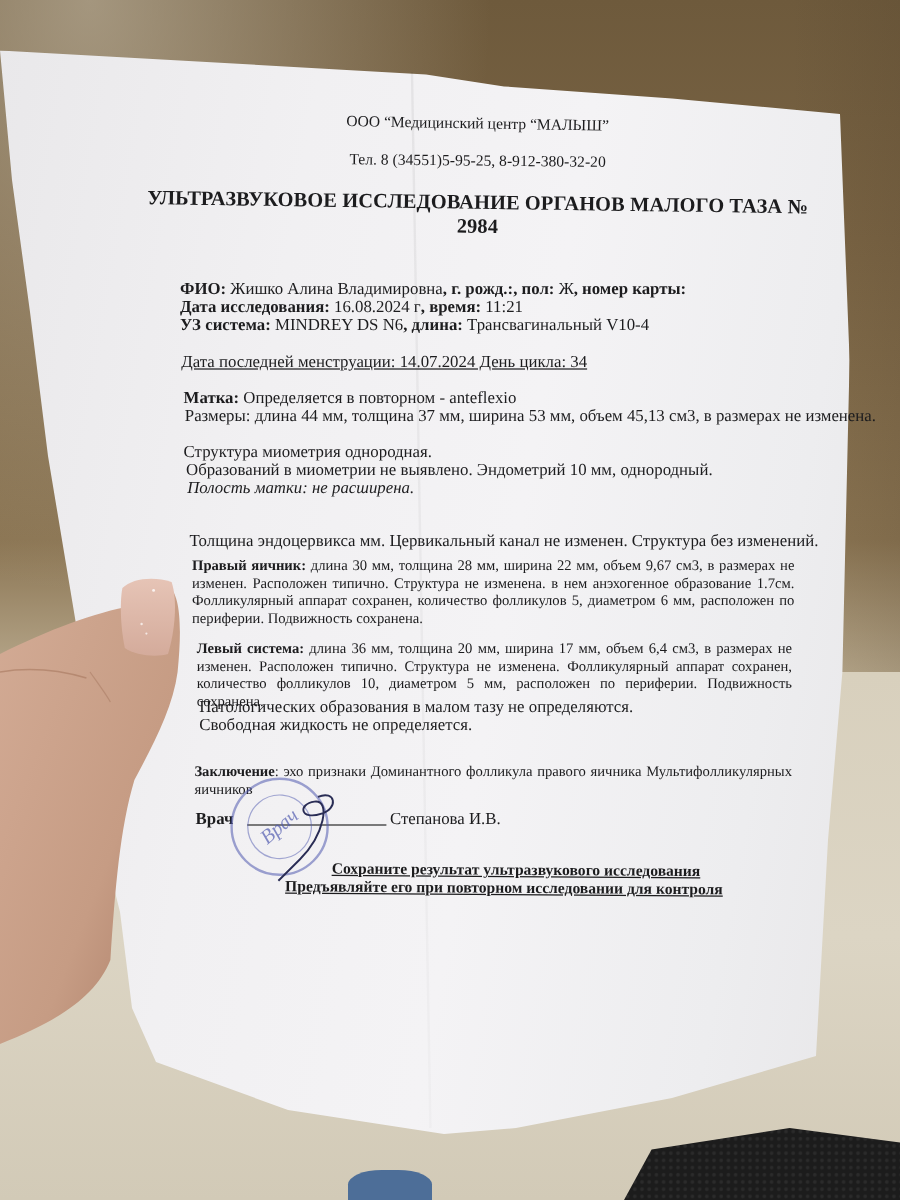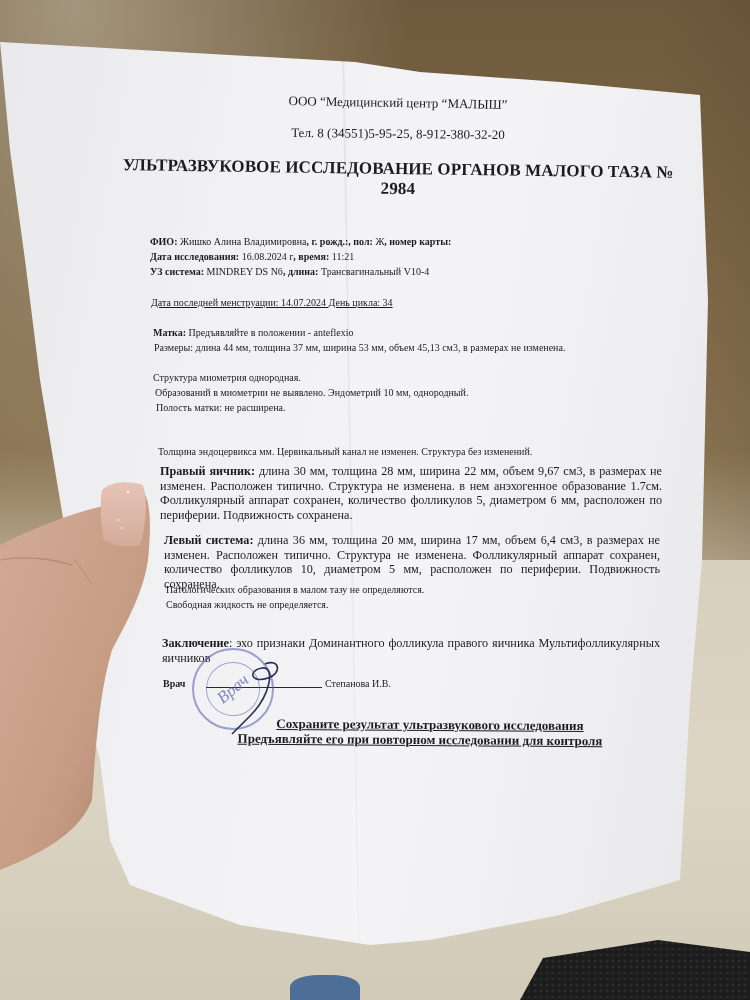--- a/index.html
+++ b/index.html
@@ -38,21 +38,21 @@
   .paper-fold {
     position: absolute; left: 350px; top: 60px; width: 2px; height: 880px;
     background: linear-gradient(180deg, rgba(0,0,0,0.06), rgba(0,0,0,0.02));
     transform: rotate(-1deg);
   }
 
   .doc {
     position: absolute; left: 0; top: 16px; width: 742px; height: 1000px;
     color: #1c1c1e;
   }
-  .line { position: absolute; white-space: nowrap; font-size: 10px; line-height: 14px; }
+  .line { position: absolute; white-space: nowrap; font-size: 14px; line-height: 14px; }
   .center { text-align: center; }
   .b { font-weight: bold; }
   .title {
     position: absolute; left: 118px; width: 560px; text-align: center;
     font-weight: bold; font-size: 17px; line-height: 20px; letter-spacing: 0.1px;
   }
   .justify-block { position: absolute; font-size: 12.2px; line-height: 14.5px; text-align: justify; }
   .underline { text-decoration: underline; font-weight: bold; font-size: 13px; }
 
   .hand {
@@ -98,26 +98,26 @@
   </div>
   <div class="line" style="left:150px; top:234px;">
     <span class="b">Дата исследования:</span><span> 16.08.2024 г</span><span class="b">, время:</span><span> 11:21</span>
   </div>
   <div class="line" style="left:150px; top:249px;">
     <span class="b">УЗ система:</span><span> MINDREY DS N6</span><span class="b">, длина:</span><span> Трансвагинальный V10-4</span>
   </div>
   <div class="line" style="left:151px; top:280px;text-decoration:underline;">Дата последней менструации: 14.07.2024 День цикла: 34</div>
 
   <div class="line" style="left:153px; top:310px;">
-    <span class="b">Матка:</span><span> Предъявляйте в положении - anteflexio</span>
+    <span class="b">Матка:</span><span> Определяется в повторном - anteflexio</span>
   </div>
   <div class="line" style="left:154px; top:325px;">Размеры: длина 44 мм, толщина 37 мм, ширина 53 мм, объем 45,13 см3, в размерах не изменена.</div>
   <div class="line" style="left:153px; top:355px;">Структура миометрия однородная.</div>
   <div class="line" style="left:155px; top:370px;">Образований в миометрии не выявлено. Эндометрий 10 мм, однородный.</div>
-  <div class="line" style="left:156px; top:385px;">Полость матки: не расширена.</div>
+  <div class="line" style="left:156px; top:385px;font-style:italic;">Полость матки: не расширена.</div>
 
   <div class="line" style="left:158px; top:429px;">Толщина эндоцервикса мм. Цервикальный канал не изменен. Структура без изменений.</div>
 
   <div class="justify-block" style="left:160px; top:448px; width:502px;">
     <span class="b">Правый яичник:</span><span> длина 30 мм, толщина 28 мм, ширина 22 мм, объем 9,67 см3, в размерах не изменен. Расположен типично. Структура не изменена. в нем анэхогенное образование 1.7см. Фолликулярный аппарат сохранен, количество фолликулов 5, диаметром 6 мм, расположен по периферии. Подвижность сохранена.</span>
   </div>
 
   <div class="justify-block" style="left:164px; top:517px; width:496px;">
     <span class="b">Левый система:</span><span> длина 36 мм, толщина 20 мм, ширина 17 мм, объем 6,4 см3, в размерах не изменен. Расположен типично. Структура не изменена. Фолликулярный аппарат сохранен, количество фолликулов 10, диаметром 5 мм, расположен по периферии. Подвижность сохранена.</span>
   </div>

